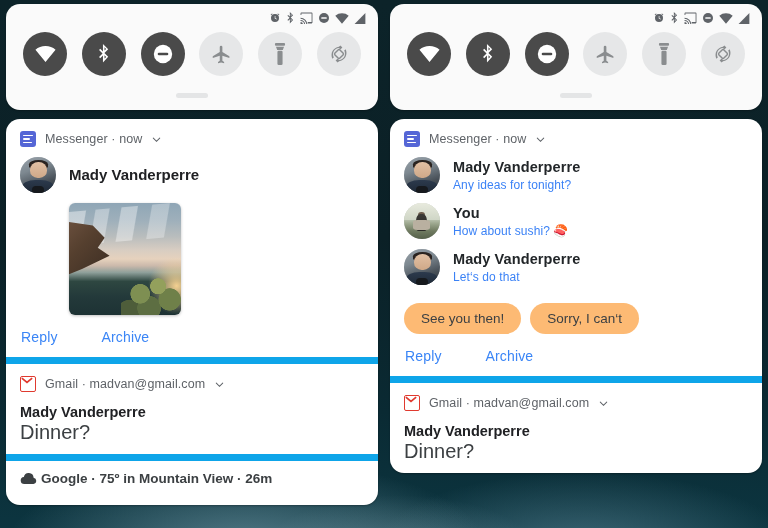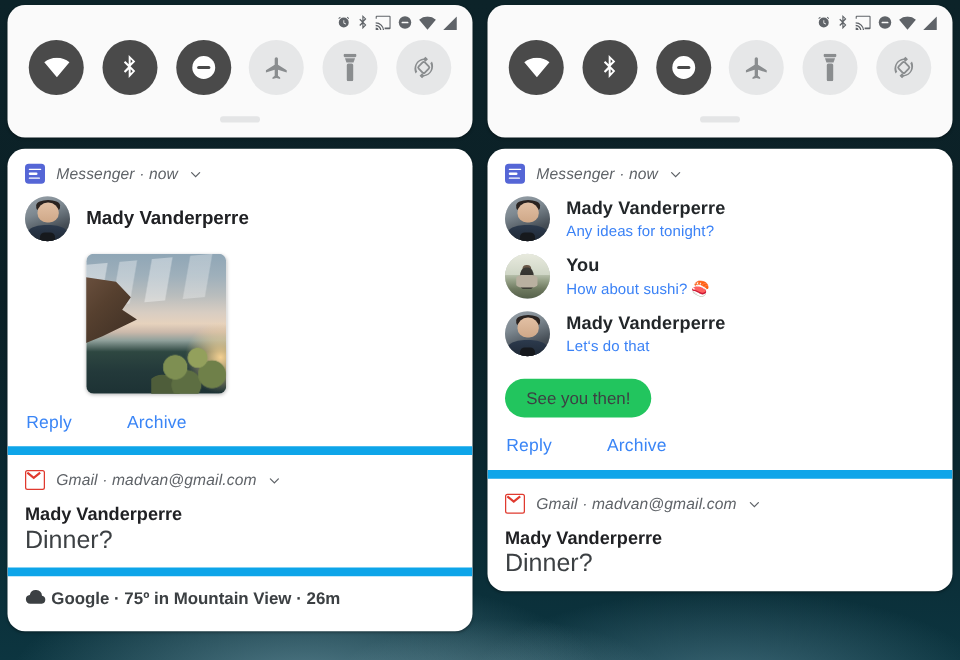--- a/index.html
+++ b/index.html
@@ -59,21 +59,21 @@
   .drag-handle{
     position:absolute;left:50%;transform:translateX(-50%);
     bottom:12px;width:32px;height:5px;border-radius:3px;background:#e4e5e6;
   }
 
   
   .nblock{padding:10px 14px 12px 14px;position:relative;}
   .nblock + .nblock{border-top:7px solid #0ea5e9;}
 
   .app-row{display:flex;align-items:center;gap:9px;height:20px;margin-bottom:2px;}
-  .app-name{font-size:12.5px;color:#5f6368;letter-spacing:.1px;white-space:nowrap;font-style:italic;}
+  .app-name{font-size:12.5px;color:#5f6368;letter-spacing:.1px;white-space:nowrap;}
   .chev{width:11px;height:11px;flex:0 0 auto;}
   .chev svg{display:block;}
 
   
   .appicon{width:16px;height:16px;flex:0 0 auto;border-radius:3px;position:relative;}
   .msgr{background:#5566d6;}
   .msgr i{position:absolute;left:3px;right:3px;height:1.6px;background:#fff;border-radius:1px;}
   .msgr i:nth-child(1){top:3.5px;}
   .msgr i:nth-child(2){top:7px;right:6px;}
   .msgr i:nth-child(3){top:10.5px;right:4.5px;}
@@ -95,21 +95,21 @@
     overflow:hidden;position:relative;box-shadow:0 1px 3px rgba(0,0,0,.25);
   }
 
   
   .actions{display:flex;gap:44px;margin-top:14px;padding-left:1px;}
   .action{font-size:14px;color:#3a85f6;font-weight:normal;letter-spacing:.15px;cursor:pointer;}
 
   
   .chips{display:flex;gap:9px;margin-top:16px;}
   .chip{
-    background:#22c55e;border-radius:16px;
+    background:#fdba74;border-radius:16px;
     padding:0 17px;height:31px;line-height:31px;
     font-size:13.5px;color:#3c4043;white-space:nowrap;
   }
 
   
   .mail-title{font-size:14.5px;font-weight:bold;color:#202124;margin-top:9px;line-height:19px;}
   .mail-sub{font-size:20px;color:#3c4043;line-height:20px;}
 
   
   .weather-row{display:flex;gap:4px;height:22px;font-weight:bold;}
@@ -460,20 +460,21 @@
               </div>
           </div>
           <div class="msg-text">
             <div class="sender">Mady Vanderperre</div>
             <div class="body">Let‘s do that</div>
           </div>
         </div>
 
         <div class="chips">
           <div class="chip">See you then!</div>
+          <div class="chip">Sorry, I can‘t</div>
         </div>
 
         <div class="actions">
           <div class="action">Reply</div>
           <div class="action">Archive</div>
         </div>
       </div>
 
       <div class="nblock">
         <div class="app-row">

